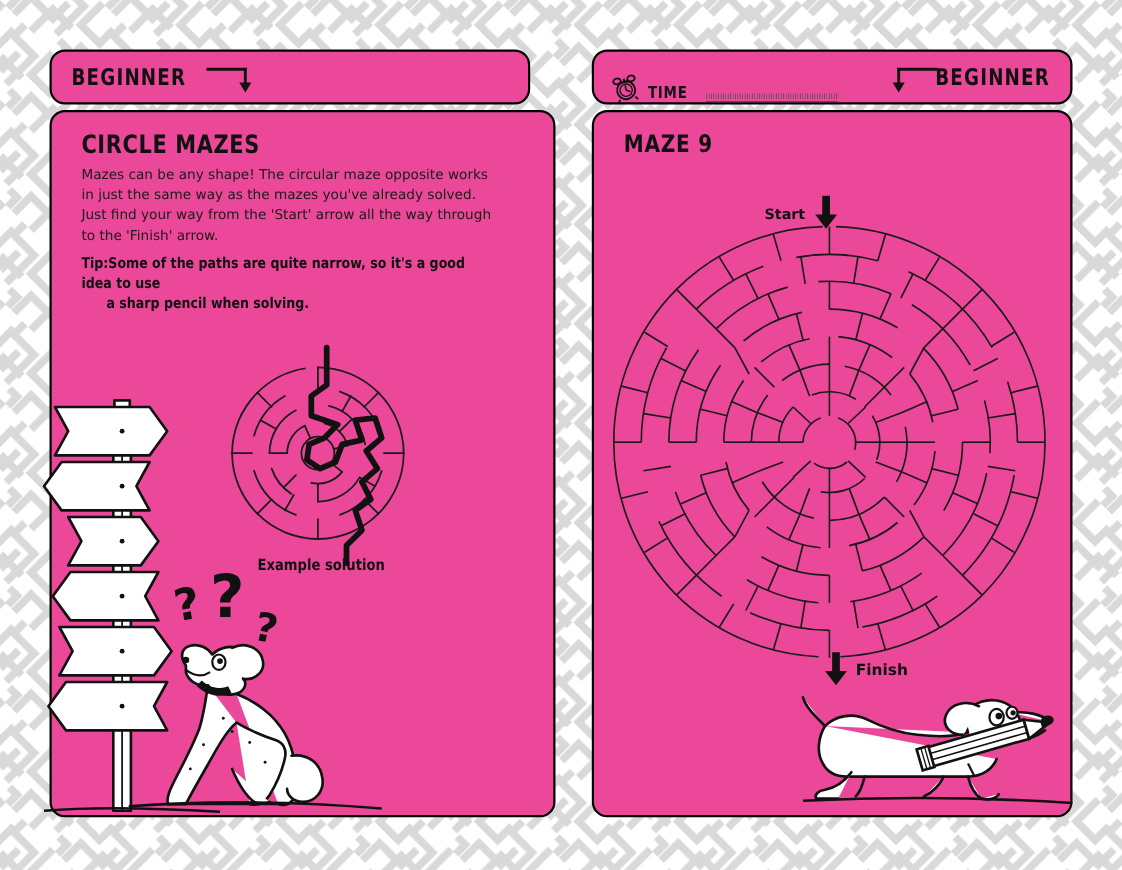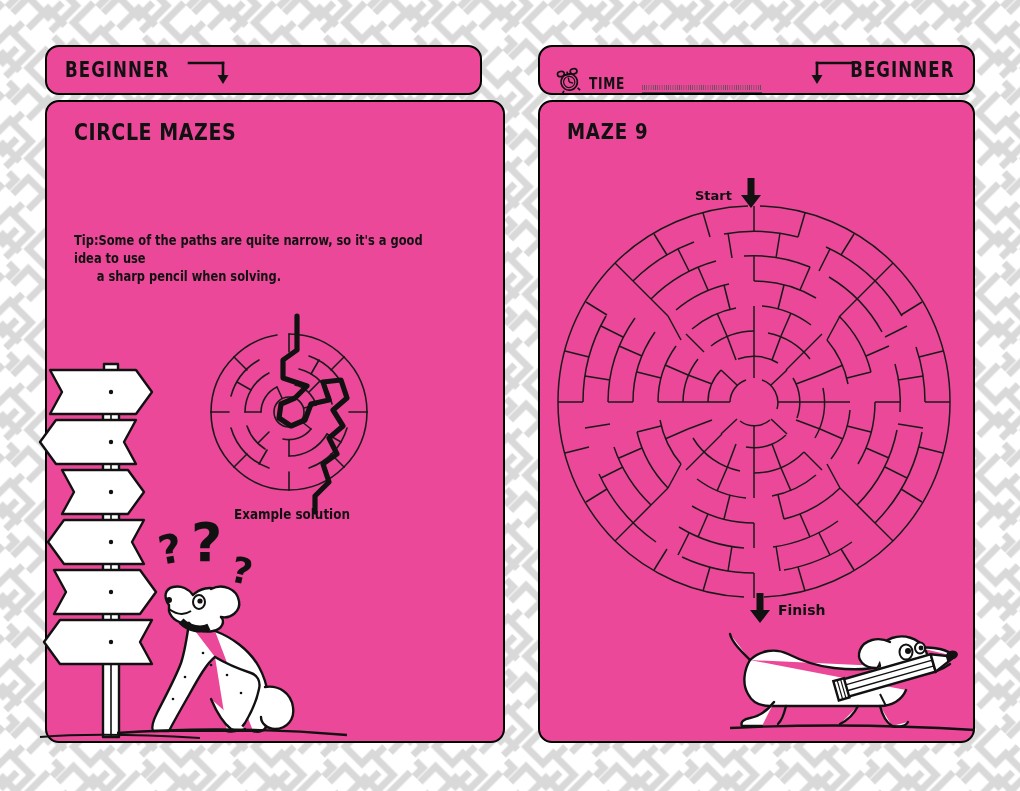--- a/index.html
+++ b/index.html
@@ -161,20 +161,21 @@
       <path d="M36 5 V19" stroke="#111" stroke-width="2.6" fill="none" stroke-linecap="square"></path>
       <path d="M30.5 17 L36 26 L41.5 17 Z" fill="#111"></path>
     </svg>
   </div>
 </div>
 
 <div class="card" id="left-body">
 
   <div id="circle-mazes-title">CIRCLE MAZES</div>
 
+  <div id="intro-paragraph">Mazes can be any shape! The circular maze opposite works in just the same way as the mazes you've already solved. Just find your way from the 'Start' arrow all the way through to the 'Finish' arrow.</div>
 
   <div id="tip-block">
     <span>Tip:</span><span>Some of the paths are quite narrow, so it's a good idea to use</span>
     <span class="tip-line2">a sharp pencil when solving.</span>
   </div>
 
   <div id="example-maze-wrap">
     <svg width="190" height="200" viewBox="0 0 190 200">
       <g transform="translate(92,95)">
 

